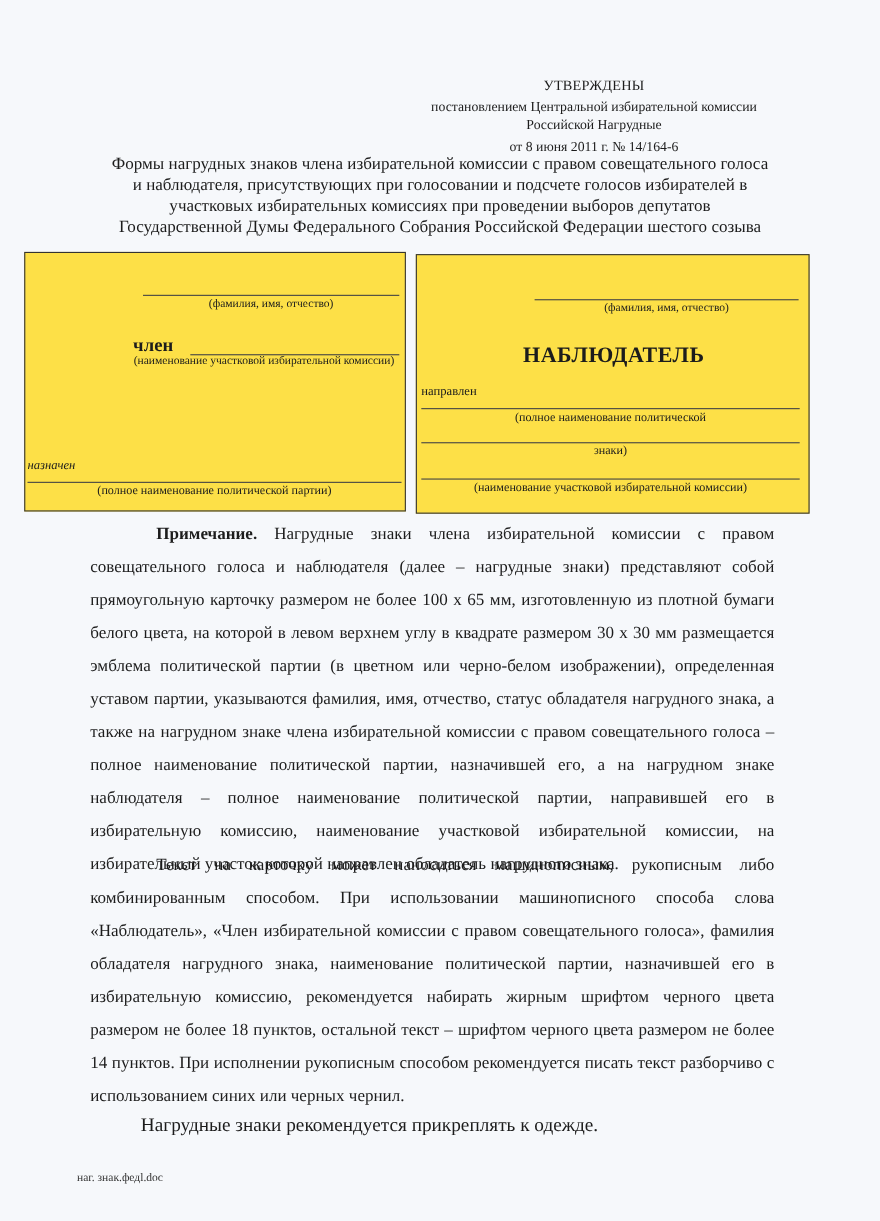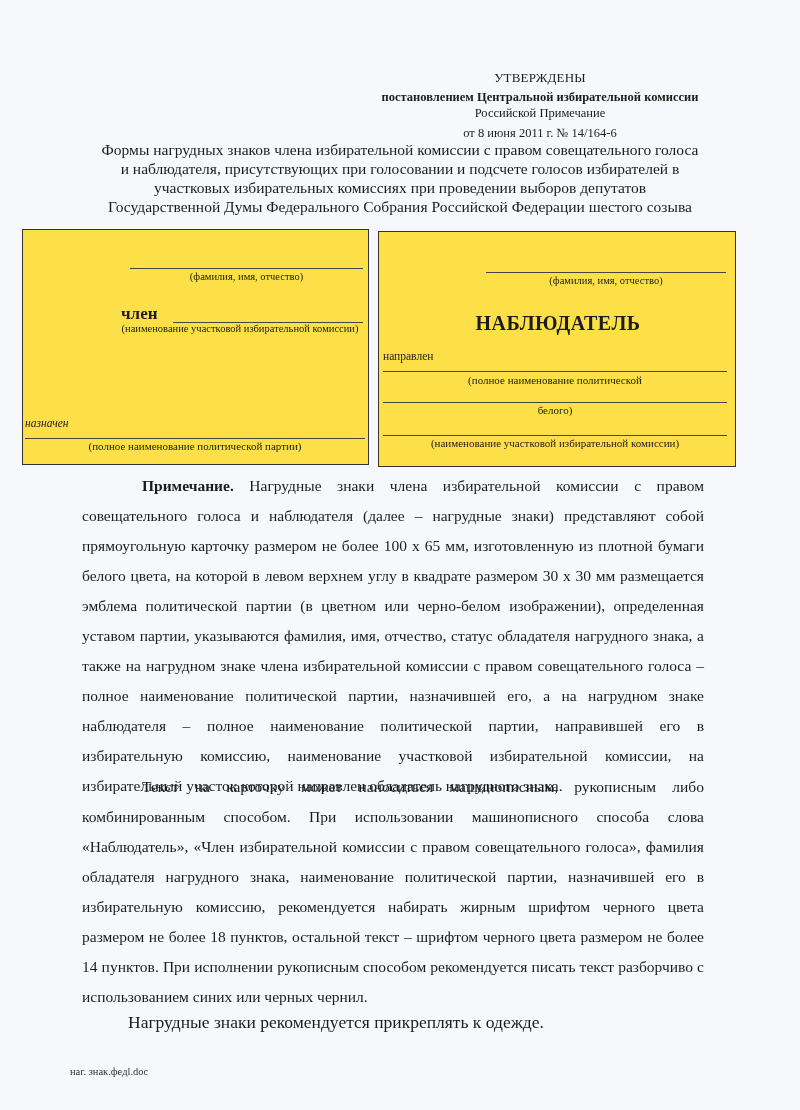--- a/index.html
+++ b/index.html
@@ -91,22 +91,22 @@
       top: 1066px;
       font-size: 10.5px;
       color: #333;
     }
   </style>
 </head>
 <body>
 
 <div class="approved" style="top:70px;">
   <div class="a-title">УТВЕРЖДЕНЫ</div>
-  <div style="margin-top:3px;font-weight:bold;">постановлением Центральной избирательной комиссии</div>
-  <div>Российской Примечание</div>
+  <div style="margin-top:3px;">постановлением Центральной избирательной комиссии</div>
+  <div>Российской Нагрудные</div>
   <div style="margin-top:4px;">от 8 июня 2011 г. № 14/164-6</div>
 </div>
 
 <div class="doc-title">
   <div>Формы нагрудных знаков члена избирательной комиссии с правом совещательного голоса</div>
   <div>и наблюдателя, присутствующих при голосовании и подсчете голосов избирателей в</div>
   <div>участковых избирательных комиссиях при проведении выборов депутатов</div>
   <div>Государственной Думы Федерального Собрания Российской Федерации шестого созыва</div>
 </div>
 
@@ -127,21 +127,21 @@
 <div class="card" style="left:378px; top:231px; width:358px; height:236px;">
   <div class="line" style="left:107px; top:40px; width:240px;"></div>
   <div class="cap" style="left:107px; width:240px; top:43px;">(фамилия, имя, отчество)</div>
 
   <div class="bold" style="left:0; width:358px; text-align:center; top:80px; font-size:20px; letter-spacing:0.5px;">НАБЛЮДАТЕЛЬ</div>
 
   <div class="txt" style="left:4px; top:118px;">направлен</div>
   <div class="line" style="left:4px; top:139px; width:344px;"></div>
   <div class="cap" style="left:4px; width:344px; top:142px; font-size:11px;">(полное наименование политической</div>
   <div class="line" style="left:4px; top:170px; width:344px;"></div>
-  <div class="cap" style="left:4px; width:344px; top:172px; font-size:11px;">белого)</div>
+  <div class="cap" style="left:4px; width:344px; top:172px; font-size:11px;">знаки)</div>
   <div class="line" style="left:4px; top:203px; width:344px;"></div>
   <div class="cap" style="left:4px; width:344px; top:205px; font-size:11px;">(наименование участковой избирательной комиссии)</div>
 </div>
 
 <div class="para" style="top:471px;"><span class="b">Примечание.</span><span> Нагрудные знаки члена избирательной комиссии с правом совещательного голоса и наблюдателя (далее – нагрудные знаки) представляют собой прямоугольную карточку размером не более 100 х 65 мм, изготовленную из плотной бумаги белого цвета, на которой в левом верхнем углу в квадрате размером 30 х 30 мм размещается эмблема политической партии (в цветном или черно-белом изображении), определенная уставом партии, указываются фамилия, имя, отчество, статус обладателя нагрудного знака, а также на нагрудном знаке члена избирательной комиссии с правом совещательного  голоса – полное наименование политической партии, назначившей его, а на нагрудном знаке наблюдателя – полное наименование политической партии, направившей его в избирательную комиссию, наименование участковой избирательной комиссии, на избирательный участок которой направлен обладатель нагрудного знака.</span></div>
 
 <div class="para" style="top:772px;">Текст на карточку может наноситься машинописным, рукописным либо комбинированным способом. При использовании машинописного способа слова «Наблюдатель», «Член избирательной комиссии с правом совещательного голоса», фамилия обладателя нагрудного знака, наименование политической партии, назначившей его в избирательную комиссию, рекомендуется набирать жирным шрифтом черного цвета размером не более 18 пунктов, остальной текст – шрифтом черного цвета размером не более 14 пунктов. При исполнении рукописным способом рекомендуется писать текст разборчиво с использованием синих или черных чернил.</div>
 
 <div class="closing">Нагрудные знаки рекомендуется прикреплять к одежде.</div>
 

